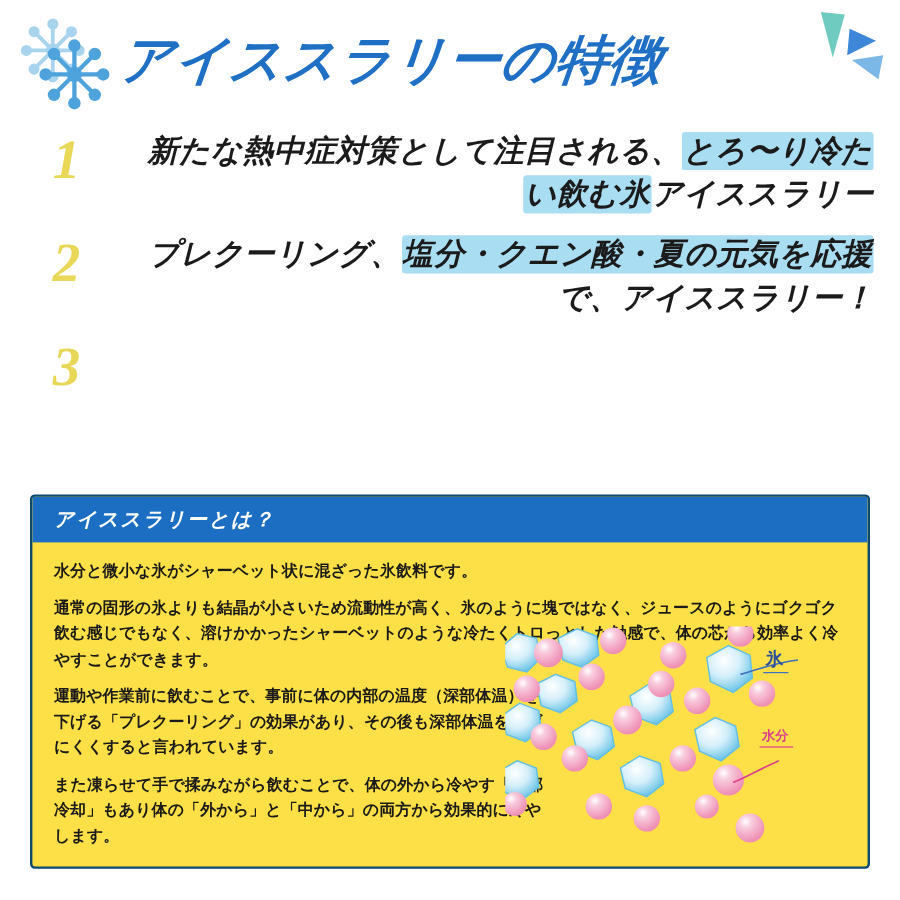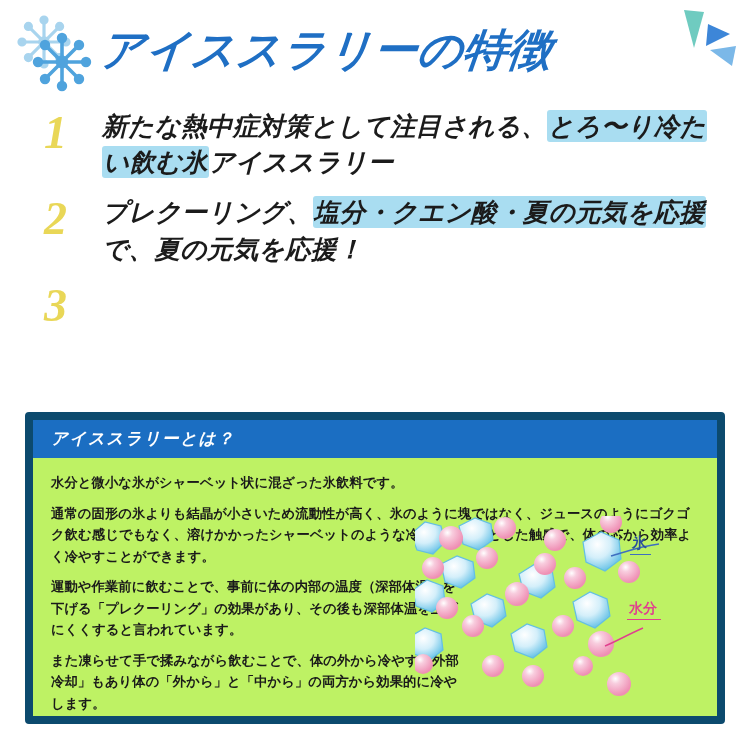--- a/index.html
+++ b/index.html
@@ -73,40 +73,41 @@
   }
   .feature-text {
     font-family: "DejaVu Sans", "Liberation Sans", sans-serif;
     font-size: 25.5px;
     font-weight: bold;
     font-style: italic;
     line-height: 1.42;
     color: #1b1b1b;
     letter-spacing: 0.4px;
     flex: 1 1 auto;
+    text-align: right;
   }
   .hl {
     background: #a9ddf1;
     border-radius: 3px;
     padding: 1px 1px;
     box-decoration-break: clone;
     -webkit-box-decoration-break: clone;
   }
 
   
   .info-panel {
     position: absolute;
     left: 25px;
     top: 412px;
     width: 700px;
     height: 312px;
-    border: 8px solid #0c4a6e;
+    border: 2px solid #0c4a6e;
     border-radius: 4px;
     box-sizing: border-box;
-    background: #bef264;
+    background: #fde047;
     overflow: hidden;
   }
   .panel-header {
     background: #1b6ec2;
     height: 38px;
     display: flex;
     align-items: center;
     padding-left: 18px;
   }
   .panel-header-title {
@@ -153,21 +154,21 @@
     font-weight: bold;
     color: #2a4f9b;
     border-bottom: 1.6px solid #3e6fc0;
     padding: 0 4px 1px 2px;
   }
   .lbl-water {
     position: absolute;
     left: 212px;
     top: 84px;
     font-family: "DejaVu Sans", "Liberation Sans", sans-serif;
-    font-size: 14px;
+    font-size: 11px;
     font-weight: bold;
     color: #e0408e;
     border-bottom: 1.6px solid #e0408e;
     padding: 0 4px 1px 2px;
   }
 </style>
 </head>
 <body>
 
 <div class="header">
@@ -223,21 +224,21 @@
   <div class="feature-row">
     <div class="feature-num">1</div>
     <div class="feature-text">
       <span>新たな熱中症対策として注目される、</span><span class="hl">とろ〜り冷たい飲む氷</span><span>アイススラリー</span>
     </div>
   </div>
 
   <div class="feature-row">
     <div class="feature-num">2</div>
     <div class="feature-text">
-      <span>プレクーリング、</span><span class="hl">塩分・クエン酸・夏の元気を応援</span><span>で、夏の元気を応援！</span>
+      <span>プレクーリング、</span><span class="hl">塩分・クエン酸・夏の元気を応援</span><span>で、アイススラリー！</span>
     </div>
   </div>
 
   <div class="feature-row">
     <div class="feature-num">3</div>
   </div>
 
 </div>
 
 <div class="info-panel">

